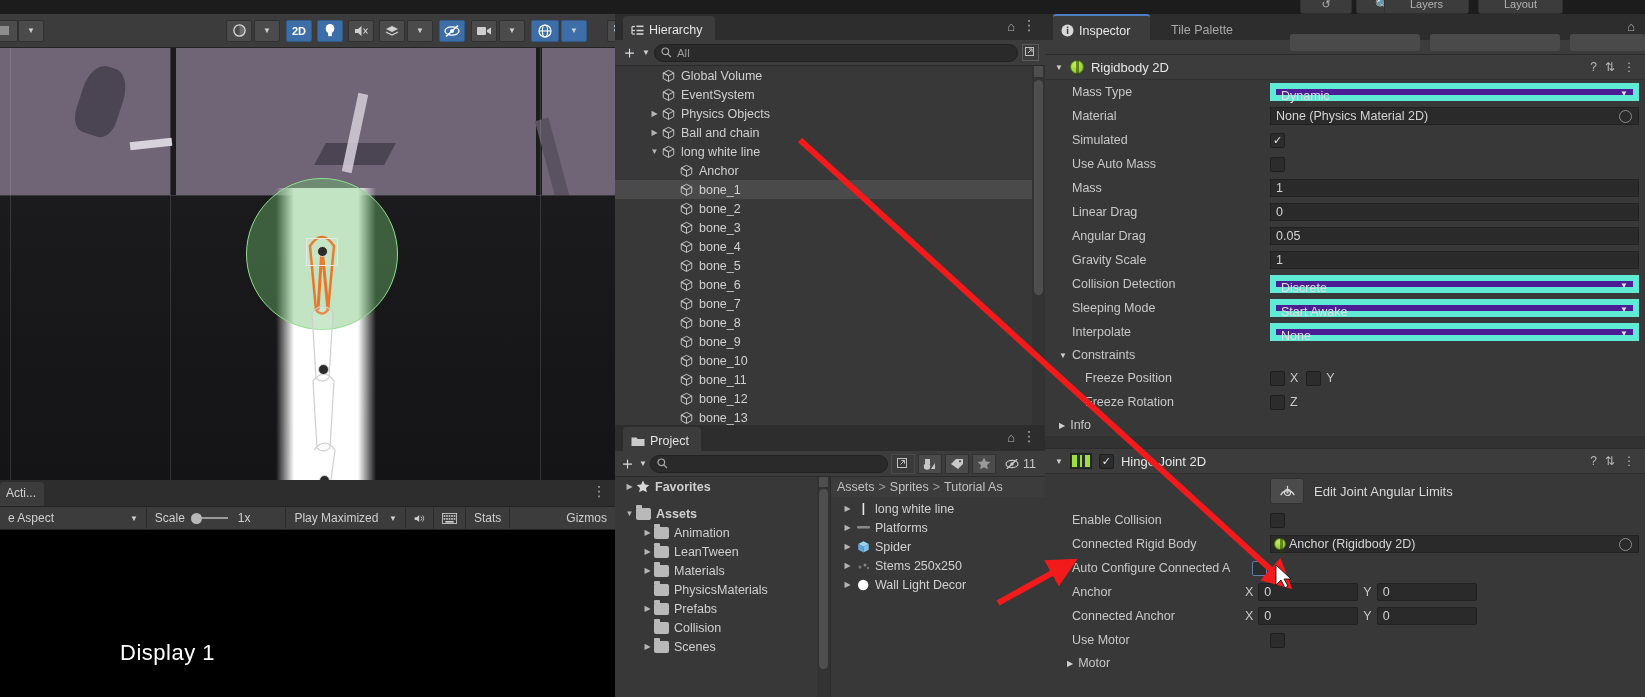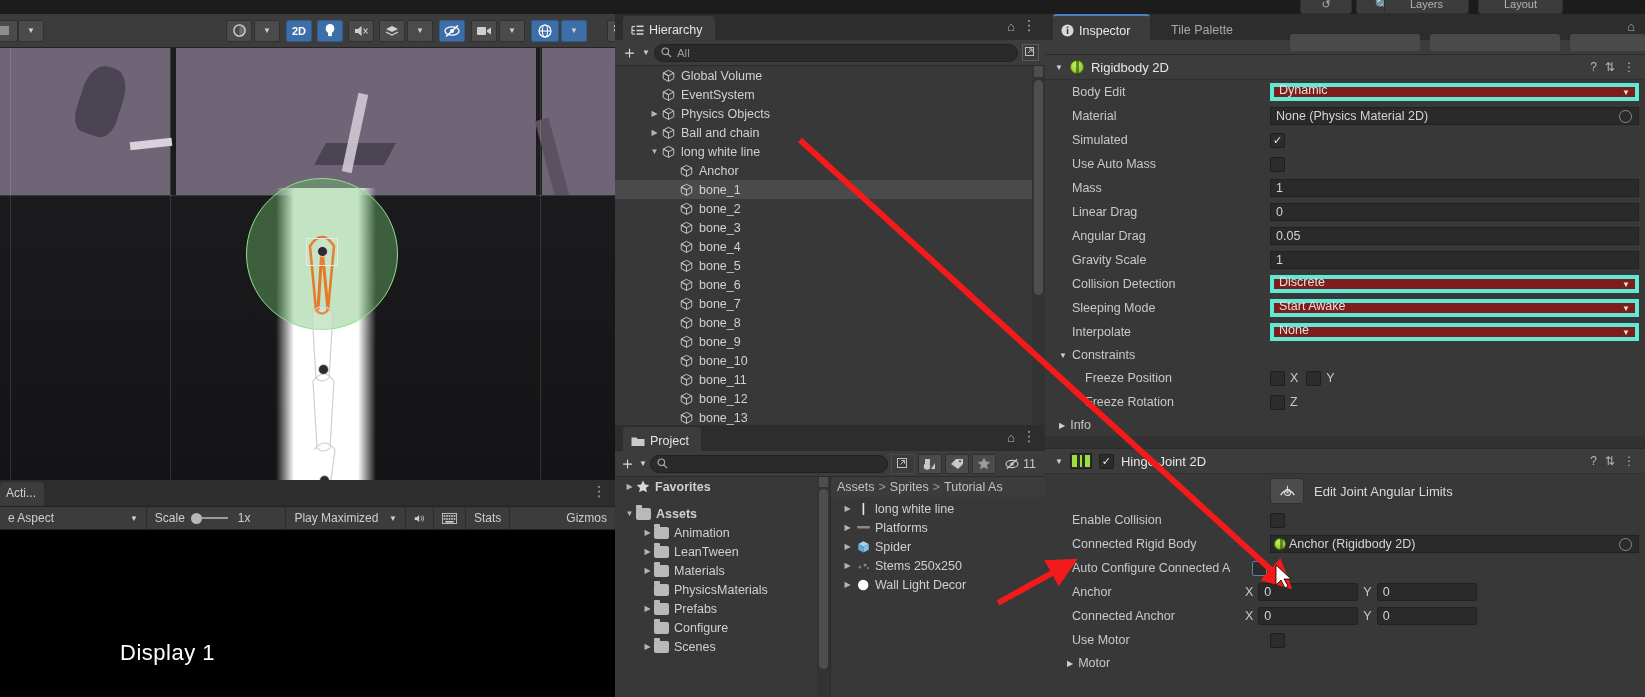--- a/index.html
+++ b/index.html
@@ -101,22 +101,22 @@
   .pill { position:absolute; top:-6px; height:17px; background:#4a4a4a; border-radius:3px; }
   .comp-header { height:26px; background:#3c3c3c; display:flex; align-items:center; gap:7px;
     padding-left:10px; border-top:1px solid #2b2b2b; border-bottom:1px solid #303030; }
   .comp-title { font-size:13px; color:#e6e6e6; font-weight:normal; }
   .hdricons { margin-left:auto; display:flex; gap:8px; padding-right:10px; color:#b8b8b8; font-size:12px; }
   .prow2 { height:24px; display:flex; align-items:center; font-size:12.5px; color:#c8c8c8; }
   .plabel { width:225px; padding-left:27px; }
   .plabel.ind { padding-left:40px; }
   .pfield { flex:1; height:18px; margin-right:6px; background:#2a2a2a; border:1px solid #212121;
     display:flex; align-items:center; padding:0 5px; color:#d4d4d4; font-size:12.5px; }
-  .pdropdown { flex:1; height:18px; margin-right:6px; background:#7f1d1d; border:4px solid #5eead4;
-    display:flex; align-items:flex-end; padding:0 5px; color:#e0e0e0; font-size:12.5px; }
+  .pdropdown { flex:1; height:18px; margin-right:6px; background:#4c1d95; border:6px solid #5eead4;
+    display:flex; align-items:flex-start; padding:0 5px; color:#e0e0e0; font-size:12.5px; }
   .pdropdown .caret { margin-left:auto; font-size:8px; }
   .chk { width:15px; height:15px; background:#2c2c2c; border:1px solid #1e1e1e; border-radius:2px;
     display:flex; align-items:center; justify-content:center; color:#e8e8e8; font-size:11px; }
   .chk.focus { border:1px solid #5a7fae; }
   .xy { display:flex; align-items:center; gap:5px; }
   .xyin { width:100px; height:18px; background:#2a2a2a; border:1px solid #212121; border-radius:2px;
     display:flex; align-items:center; padding:0 5px; color:#d4d4d4; }
   .objfield { flex:1; height:18px; margin-right:6px; background:#2a2a2a; border:1px solid #212121;
     display:flex; align-items:center; padding:0 3px; color:#d4d4d4; gap:3px; }
   .radio { width:13px; height:13px; border-radius:50%; border:1px solid #8a8a8a; margin-left:auto; margin-right:3px; }
@@ -689,21 +689,21 @@
           <div class="prow">
             <span style="display:inline-block;width:26px"></span>
             <span class="foldarrow">▶</span>
             <span class="foldericon"></span>
             <span style="">Prefabs</span>
           </div>
           <div class="prow">
             <span style="display:inline-block;width:26px"></span>
             <span class="foldarrow"></span>
             <span class="foldericon"></span>
-            <span style="">Configure</span>
+            <span style="">Collision</span>
           </div>
           <div class="prow">
             <span style="display:inline-block;width:26px"></span>
             <span class="foldarrow">▶</span>
             <span class="foldericon"></span>
             <span style="">Scenes</span>
           </div>
         </div>
       <div class="proj-right">
         <div class="breadcrumb" id="breadcrumb">
@@ -799,21 +799,21 @@
       <span class="greenball"></span>
       <span class="comp-title">Rigidbody 2D</span>
       <span class="hdricons">
         <span>?</span>
         <span>⇅</span>
         <span>⋮</span>
       </span>
     </div>
     <div id="rb-rows">
         <div class="prow2">
-          <span class="plabel">Body Edit</span>
+          <span class="plabel">Mass Type</span>
           <span class="pdropdown">
             <span>Dynamic</span>
             <span class="caret">▼</span>
           </span>
         </div>
         <div class="prow2">
           <span class="plabel">Material</span>
           <span class="objfield">
             <span style="padding-left:2px">None (Physics Material 2D)</span>
             <span class="radio"></span>

